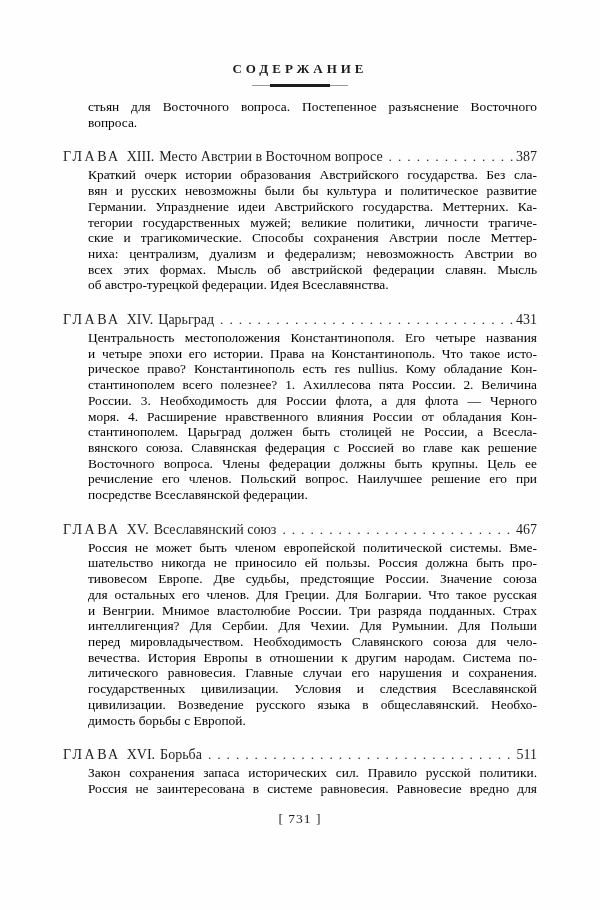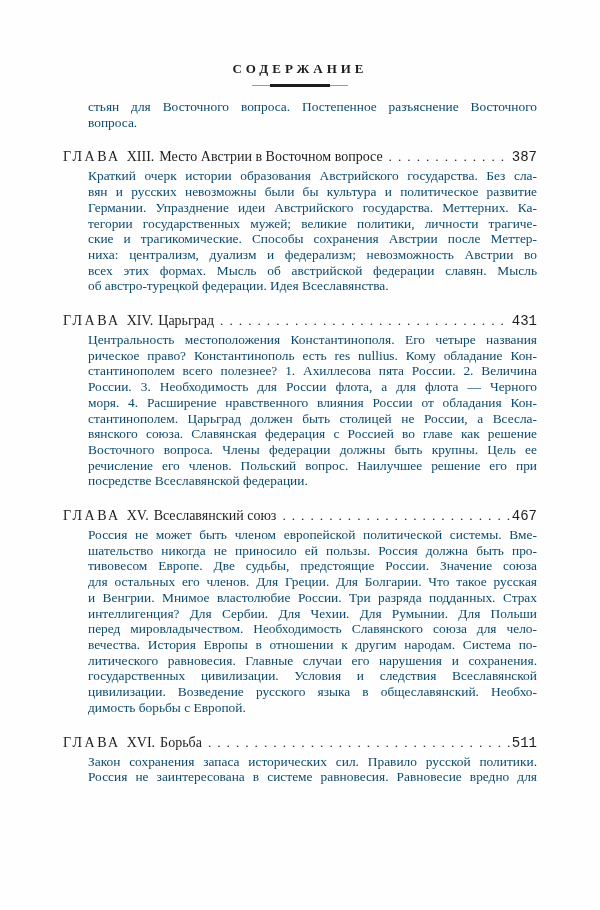--- a/index.html
+++ b/index.html
@@ -38,21 +38,21 @@
     width: 60px; height: 3px;
     background: #1c1c1c;
   }
   .intro { margin: 12px 0 0 25px; }
   .line {
     font-size: 13.4px;
     line-height: 15.7px;
     text-align: justify;
     text-align-last: justify;
     white-space: normal;
-    color: #0c4a6e;
+    color: #000000;
   }
   .line.last { text-align-last: left; }
   .chapter { margin-top: 18px; }
   .chapter-head {
     display: flex;
     align-items: baseline;
     font-size: 14px;
     line-height: 17px;
     white-space: nowrap;
     color: #1d1d1d;
@@ -62,21 +62,21 @@
   .ch-title { }
   .dots {
     flex: 1 1 auto;
     overflow: hidden;
     white-space: nowrap;
     letter-spacing: 6px;
     padding: 0 2px 0 6px;
     font-size: 13.4px;
     color: #2a2a2a;
   }
-  .ch-page { margin-left: 2px; font-family: Liberation Mono, monospace; }
+  .ch-page { margin-left: 2px; }
   .summary { margin: 2px 0 0 25px; }
   .footer {
     margin-top: 14px;
     text-align: center;
     font-size: 13.5px;
     letter-spacing: 1px;
     color: #1d1d1d;
   }
 </style>
 </head>
@@ -118,20 +118,21 @@
   <div class="chapter">
     <div class="chapter-head">
       <span class="ch-label">ГЛАВА</span>
       <span class="ch-num">XIV.</span>
       <span class="ch-title">Царьград</span>
       <span class="dots">................................................................................</span>
       <span class="ch-page">431</span>
     </div>
     <div class="summary">
       <div class="line">Центральность местоположения Константинополя. Его четыре названия</div>
+      <div class="line">и четыре эпохи его истории. Права на Константинополь. Что такое исто-</div>
       <div class="line">рическое право? Константинополь есть res nullius. Кому обладание Кон-</div>
       <div class="line">стантинополем всего полезнее? 1. Ахиллесова пята России. 2. Величина</div>
       <div class="line">России. 3. Необходимость для России флота, а для флота — Черного</div>
       <div class="line">моря. 4. Расширение нравственного влияния России от обладания Кон-</div>
       <div class="line">стантинополем. Царьград должен быть столицей не России, а Всесла-</div>
       <div class="line">вянского союза. Славянская федерация с Россией во главе как решение</div>
       <div class="line">Восточного вопроса. Члены федерации должны быть крупны. Цель ее</div>
       <div class="line">речисление его членов. Польский вопрос. Наилучшее решение его при</div>
       <div class="line last">посредстве Всеславянской федерации.</div>
     </div>
@@ -168,14 +169,15 @@
       <span class="ch-title">Борьба</span>
       <span class="dots">................................................................................</span>
       <span class="ch-page">511</span>
     </div>
     <div class="summary">
       <div class="line">Закон сохранения запаса исторических сил. Правило русской политики.</div>
       <div class="line">Россия не заинтересована в системе равновесия. Равновесие вредно для</div>
     </div>
   </div>
 
+  <div class="footer">[ 731 ]</div>
 
 </div>
 
 </body></html>

